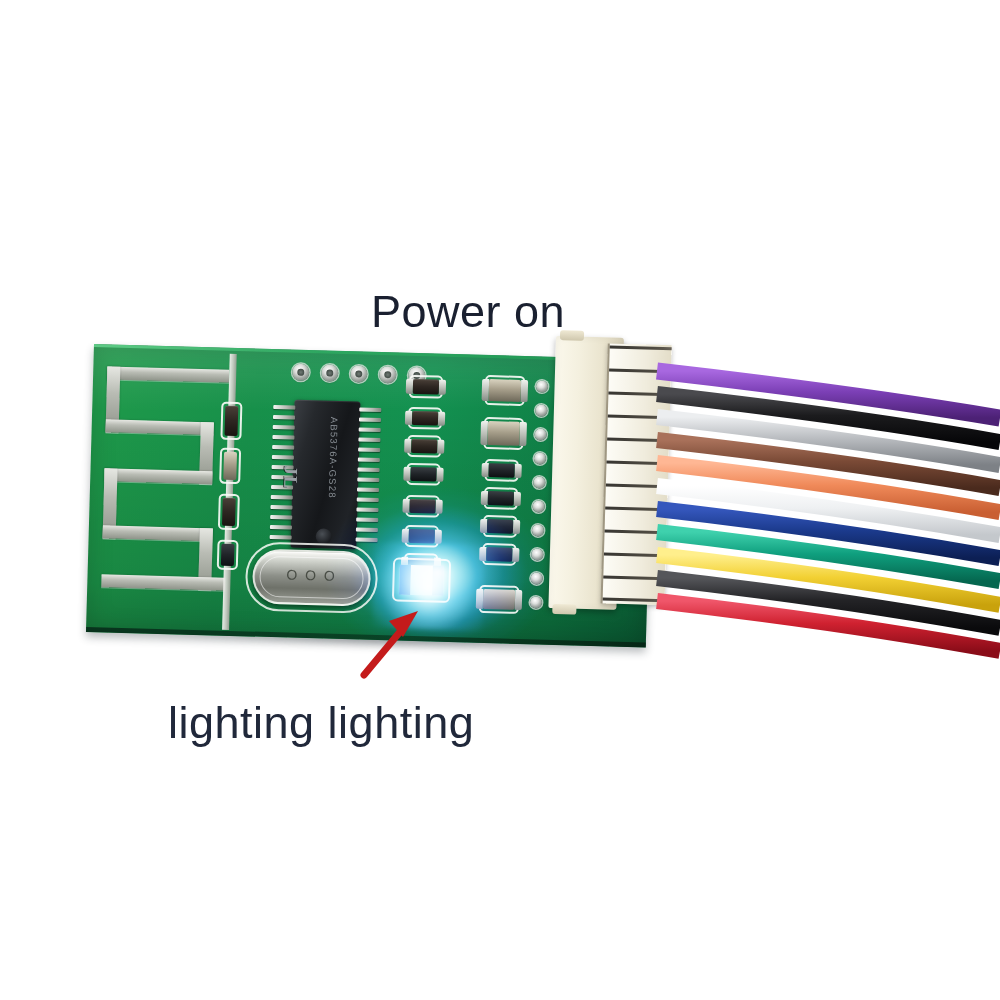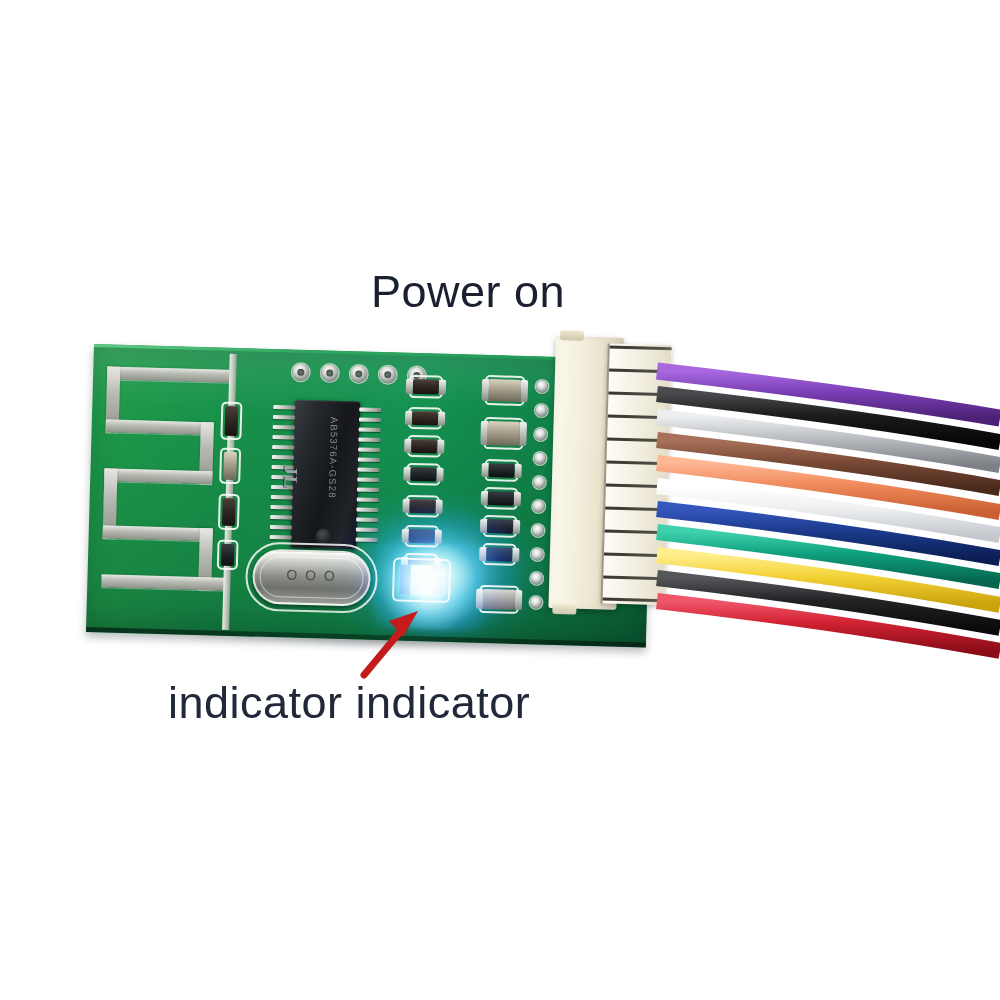--- a/index.html
+++ b/index.html
@@ -21,20 +21,21 @@
   }
 
   
   .label {
     position: absolute;
     color: #1c2230;
     font-family: "Liberation Sans", sans-serif;
     font-weight: 400;
     white-space: nowrap;
     letter-spacing: 0.5px;
+    margin-top: 20px;
   }
   #power-on-label {
     left: 371px;
     top: 266px;
     font-size: 45px;
     color: #1a2030;
   }
   #indicator-label {
     left: 168px;
     top: 677px;
@@ -315,21 +316,21 @@
     filter: blur(3px);
   }
 </style>
 </head>
 <body>
 
 <div id="stage">
 
   <div class="label" id="power-on-label">Power on</div>
 
-  <div class="label" id="indicator-label">indicator indicator</div>
+  <div class="label" id="indicator-label">lighting lighting</div>
 
   <div id="board-shadow"></div>
 
   <div id="assembly">
 
     <div id="board-wrap">
       <div id="board">
 
         <div>
           <div class="ant ant-h" style="left:14px;  top:22px;  width:122px;"></div>

